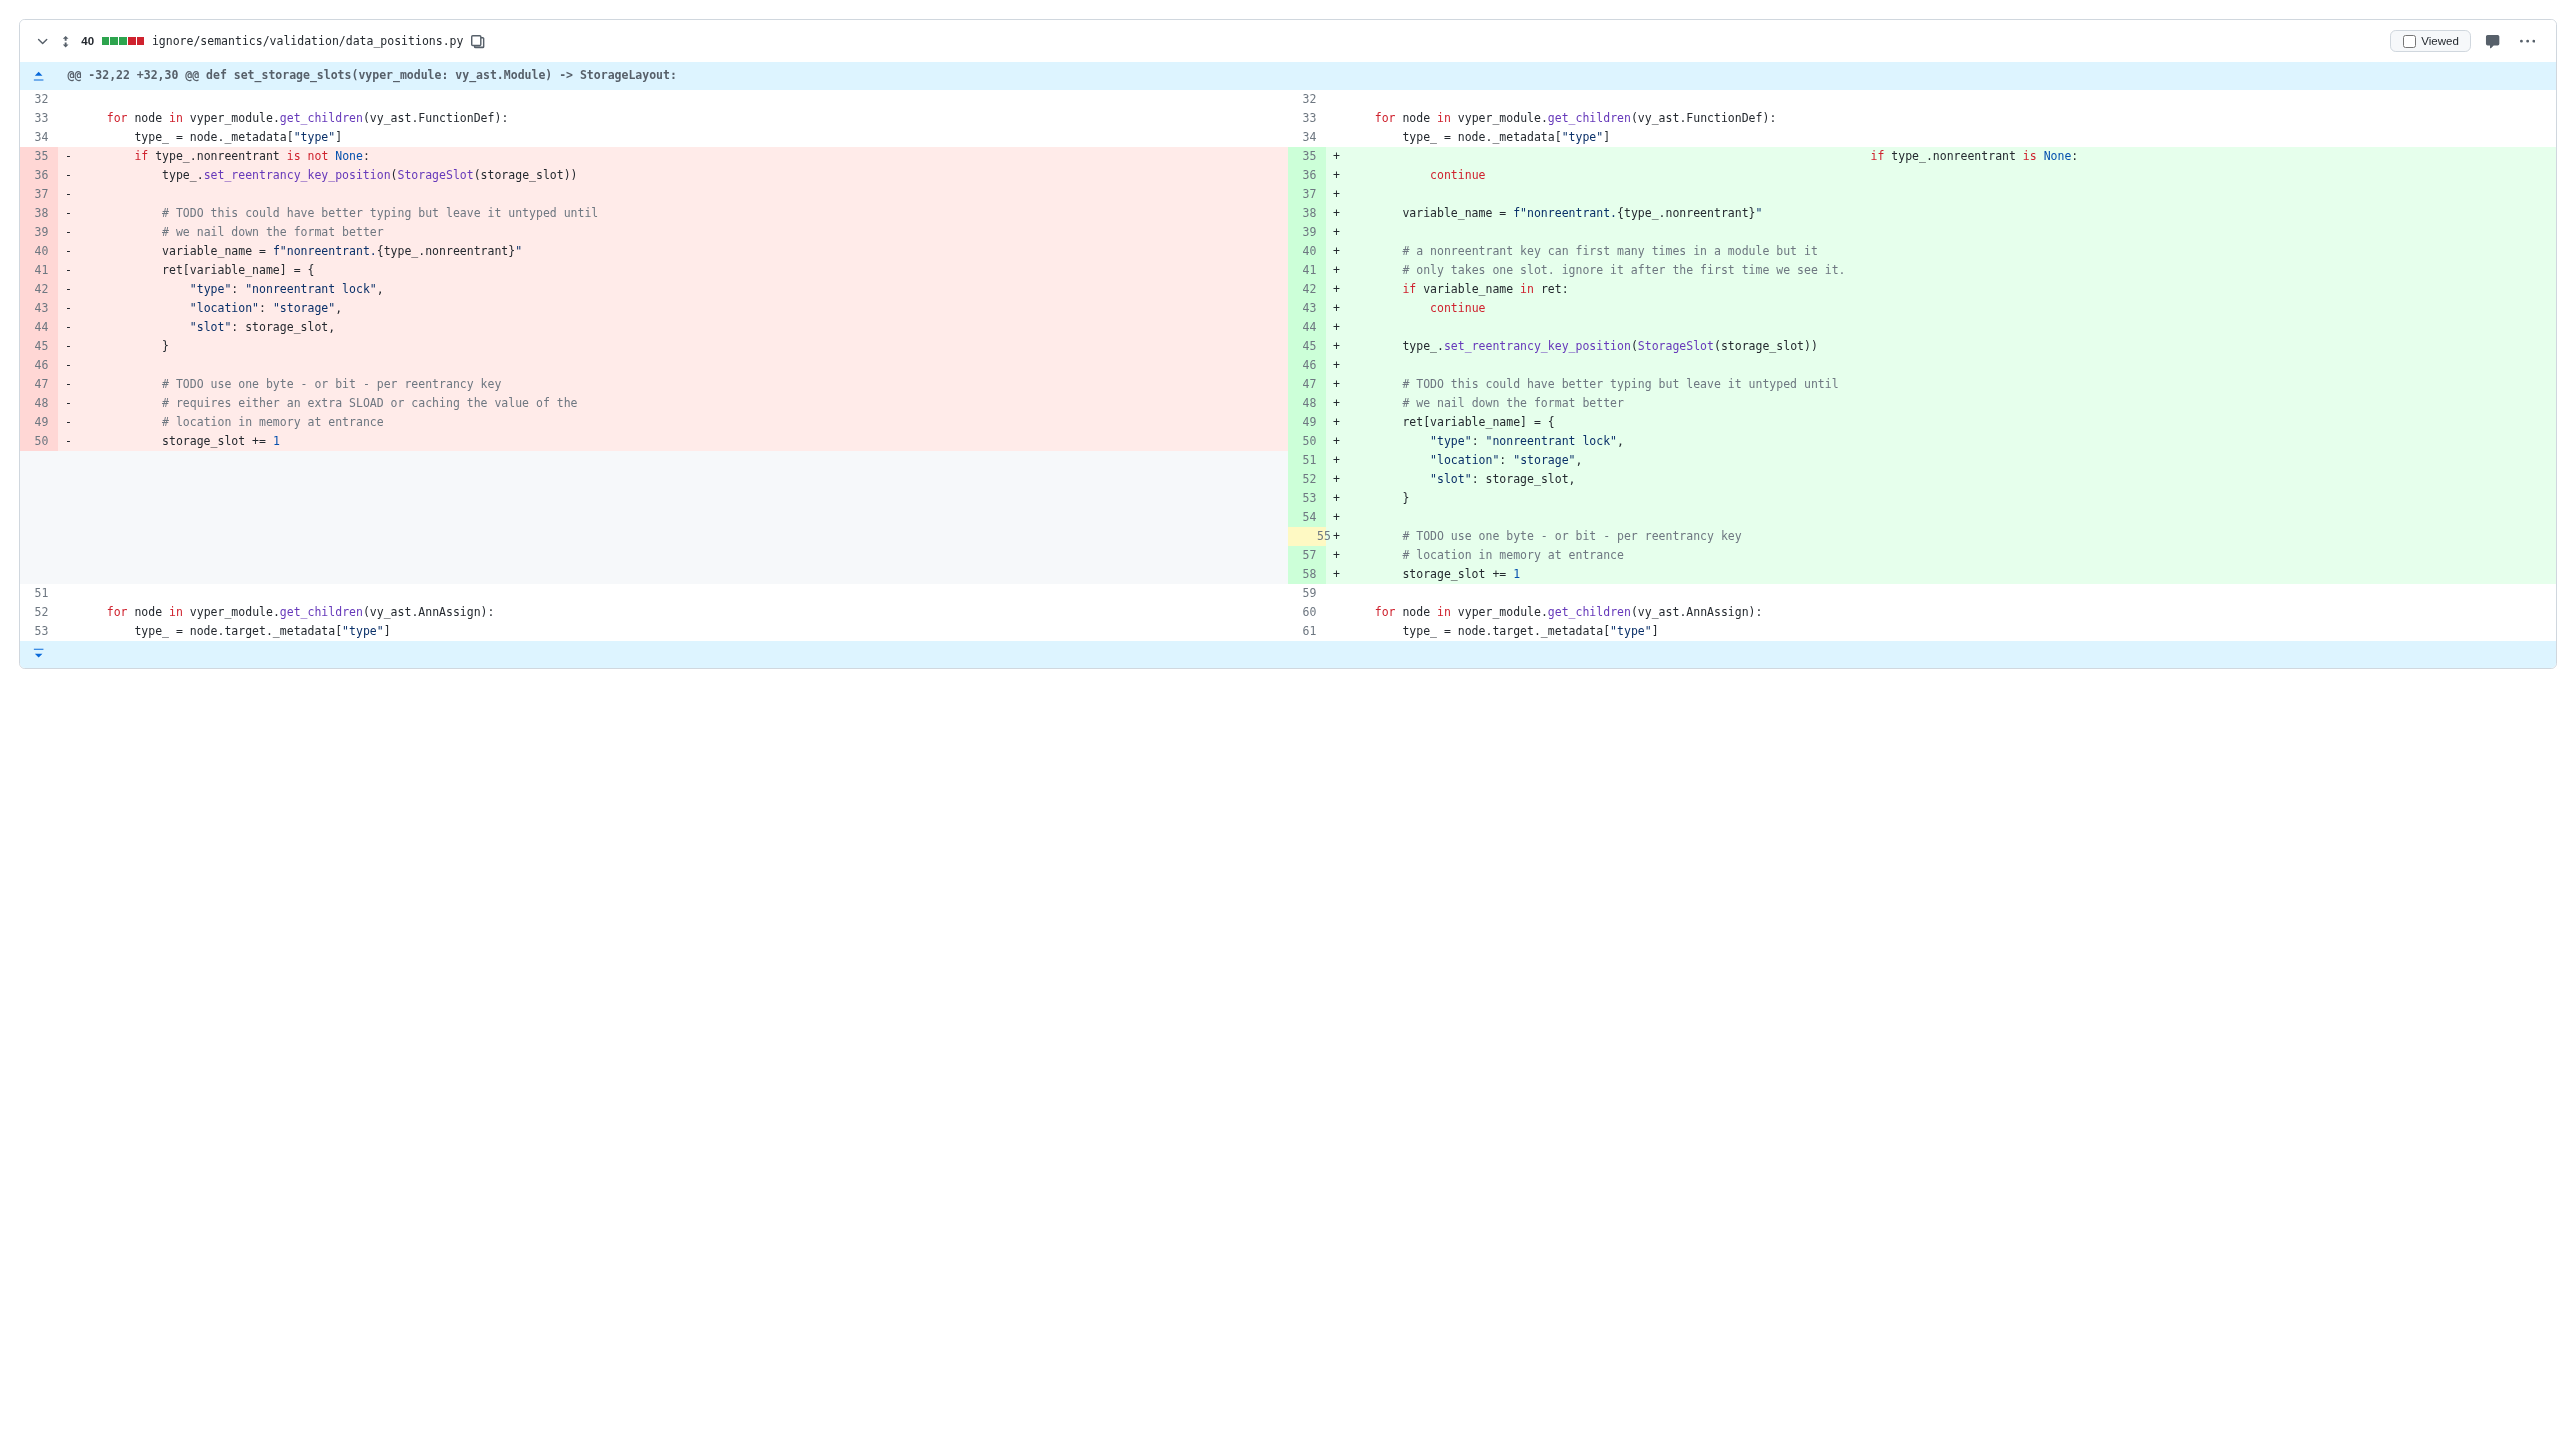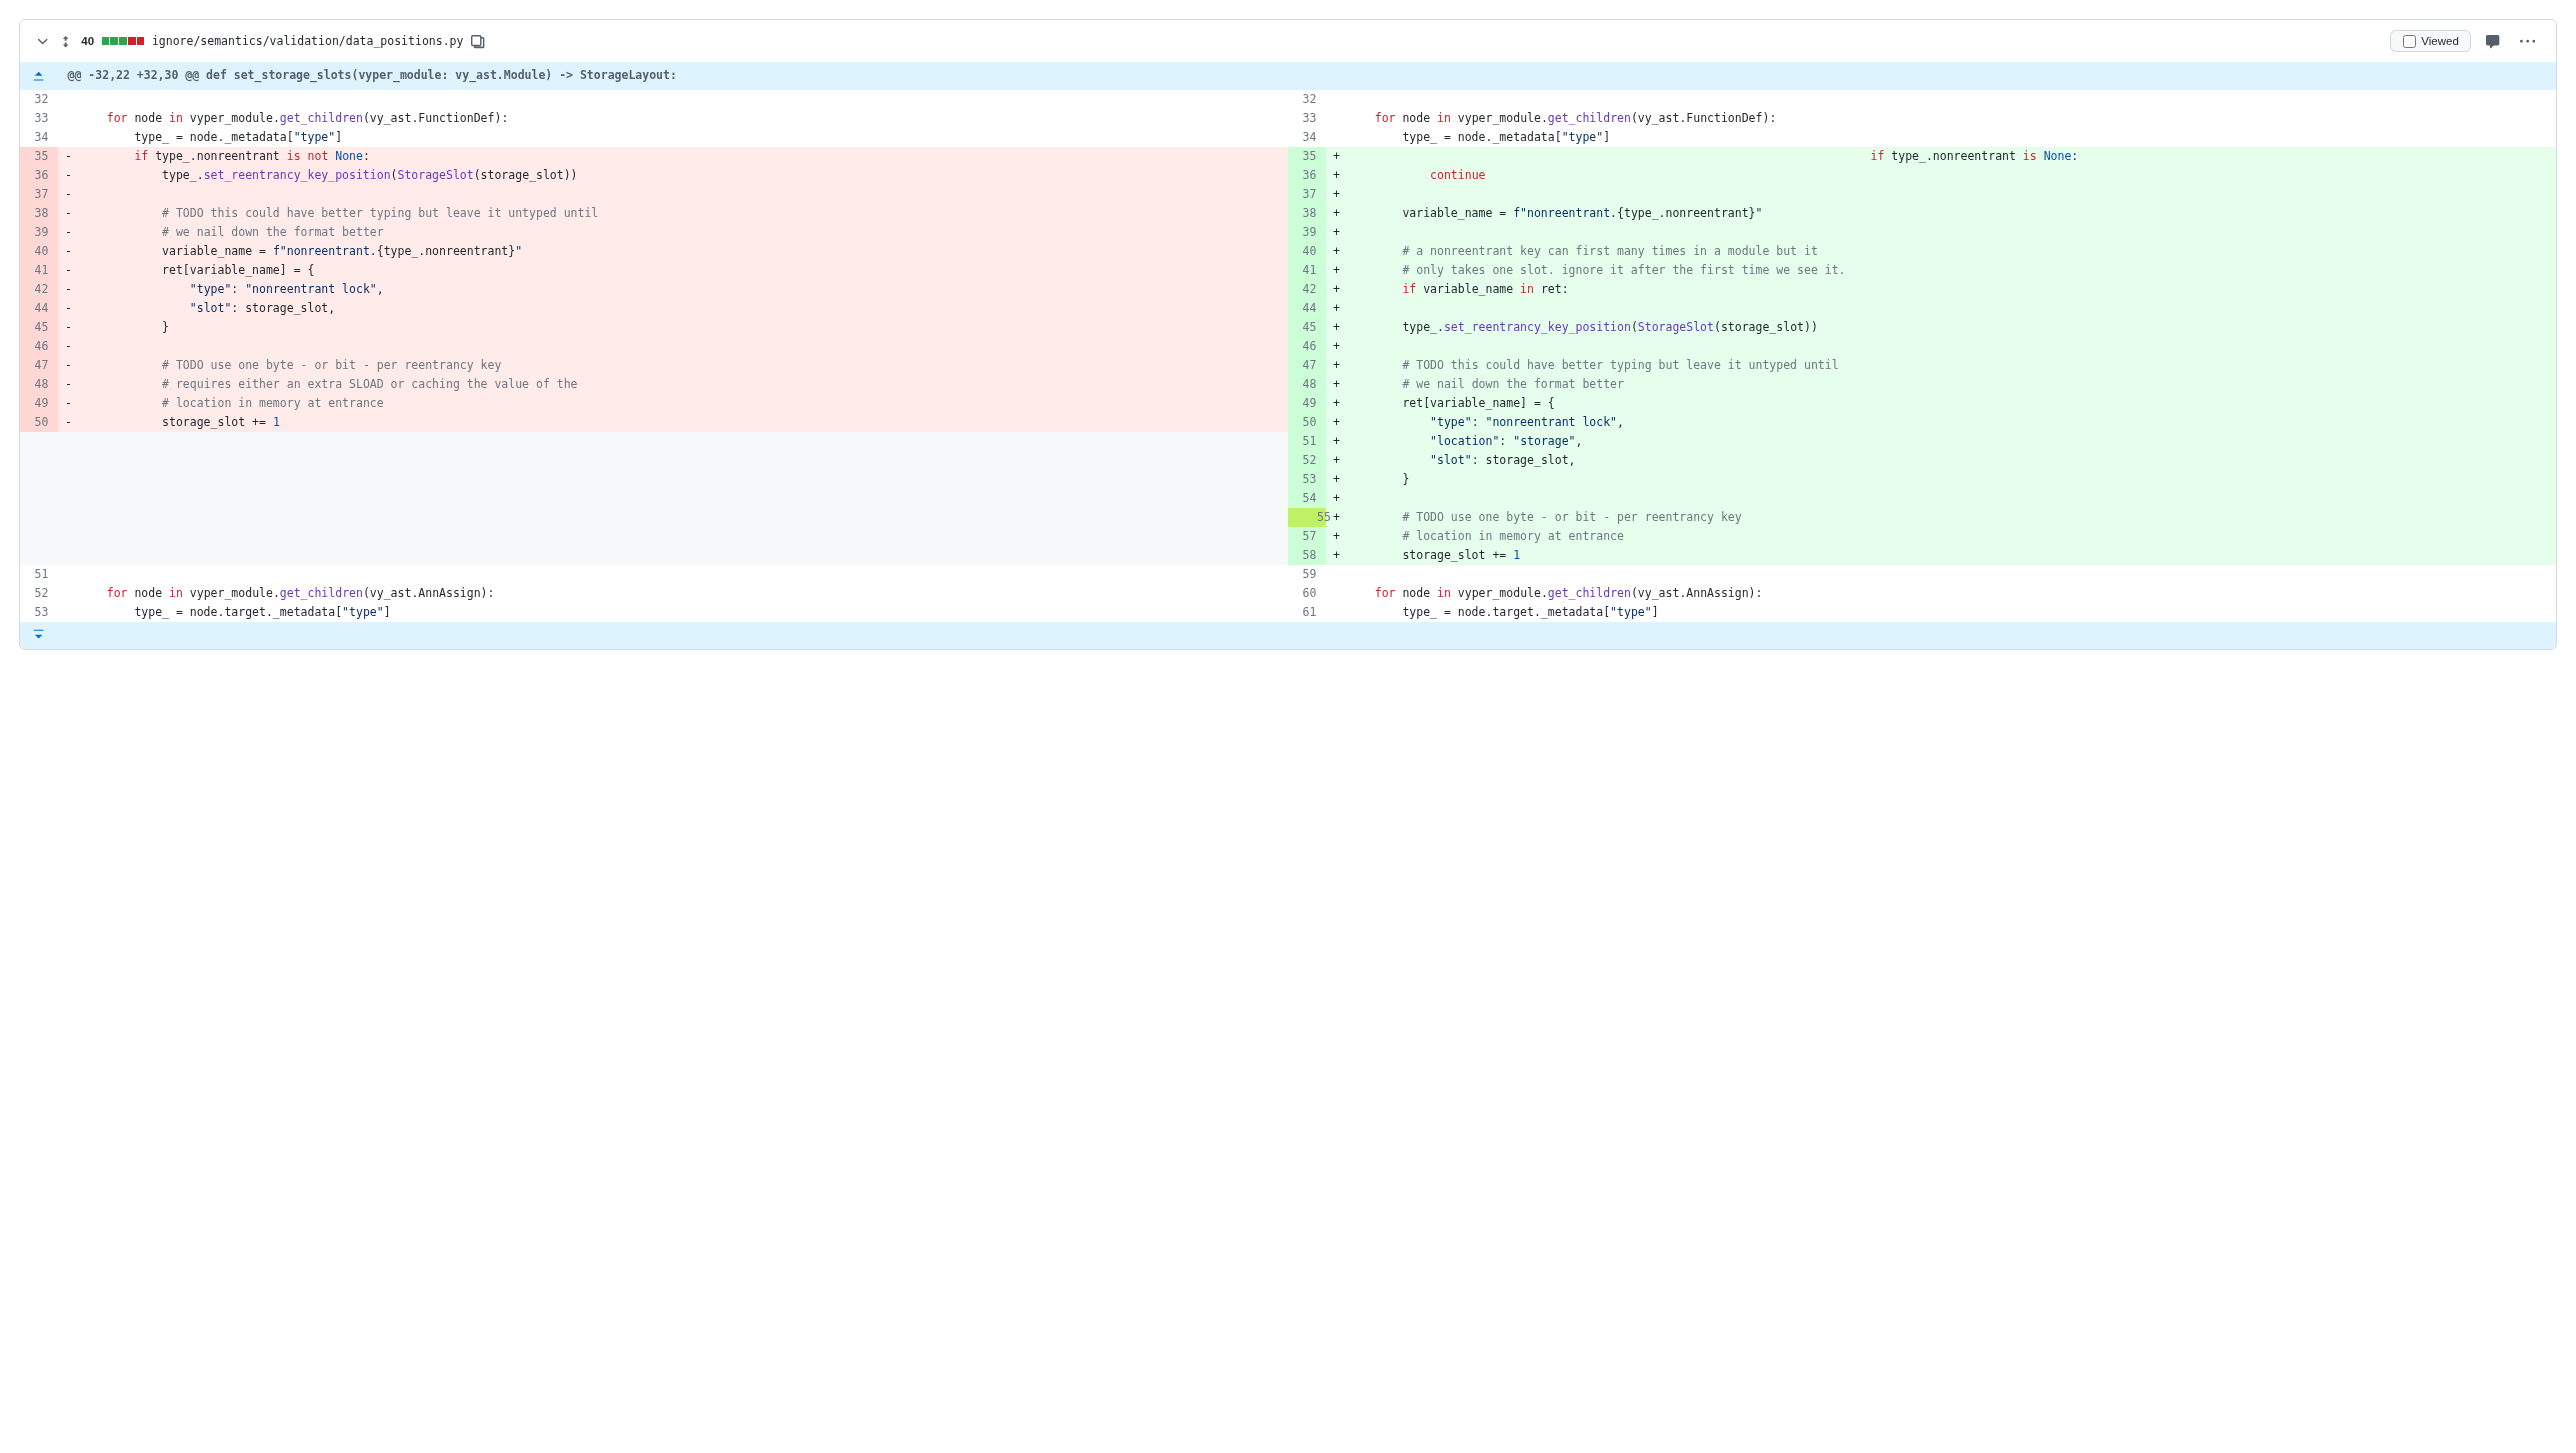--- a/index.html
+++ b/index.html
@@ -286,20 +286,28 @@
         </tr>
         <tr>
           <td class="num-cell" style="background: rgb(255, 215, 213);">42</td>
           <td class="marker-cell" style="background: rgb(255, 235, 233);">-</td>
           <td class="code-cell" style="background: rgb(255, 235, 233);">                <span class="s">"type"</span>: <span class="s">"nonreentrant lock"</span>,</td>
           <td class="num-cell" style="background: rgb(204, 255, 216);">42</td>
           <td class="marker-cell" style="background: rgb(230, 255, 236);">+</td>
           <td class="code-cell" style="background: rgb(230, 255, 236);">        <span class="k">if</span> variable_name <span class="k">in</span> ret:</td>
         </tr>
         <tr>
+          <td class="num-cell" style="background: rgb(255, 215, 213);">43</td>
+          <td class="marker-cell" style="background: rgb(255, 235, 233);">-</td>
+          <td class="code-cell" style="background: rgb(255, 235, 233);">                <span class="s">"location"</span>: <span class="s">"storage"</span>,</td>
+          <td class="num-cell" style="background: rgb(204, 255, 216);">43</td>
+          <td class="marker-cell" style="background: rgb(230, 255, 236);">+</td>
+          <td class="code-cell" style="background: rgb(230, 255, 236);">            <span class="k">continue</span></td>
+        </tr>
+        <tr>
           <td class="num-cell" style="background: rgb(255, 215, 213);">44</td>
           <td class="marker-cell" style="background: rgb(255, 235, 233);">-</td>
           <td class="code-cell" style="background: rgb(255, 235, 233);">                <span class="s">"slot"</span>: storage_slot,</td>
           <td class="num-cell" style="background: rgb(204, 255, 216);">44</td>
           <td class="marker-cell" style="background: rgb(230, 255, 236);">+</td>
           <td class="code-cell" style="background: rgb(230, 255, 236);"></td>
         </tr>
         <tr>
           <td class="num-cell" style="background: rgb(255, 215, 213);">45</td>
           <td class="marker-cell" style="background: rgb(255, 235, 233);">-</td>
@@ -377,21 +385,21 @@
           <td class="marker-cell" style="background: rgb(246, 248, 250);"></td>
           <td class="code-cell" style="background: rgb(246, 248, 250);"></td>
           <td class="num-cell" style="background: rgb(204, 255, 216); margin-top: 26px;">54</td>
           <td class="marker-cell" style="background: rgb(230, 255, 236);">+</td>
           <td class="code-cell" style="background: rgb(230, 255, 236);"></td>
         </tr>
         <tr>
           <td class="num-cell" style="background: rgb(246, 248, 250);"></td>
           <td class="marker-cell" style="background: rgb(246, 248, 250);"></td>
           <td class="code-cell" style="background: rgb(246, 248, 250);"></td>
-          <td class="num-cell" style="background: #bef264; padding-left: 29px;">55</td>
+          <td class="num-cell" style="background: #fef9c3; padding-left: 29px;">55</td>
           <td class="marker-cell" style="background: rgb(230, 255, 236);">+</td>
           <td class="code-cell" style="background: rgb(230, 255, 236);">        <span class="c"># TODO use one byte - or bit - per reentrancy key</span></td>
         </tr>
         <tr>
           <td class="num-cell" style="background: rgb(246, 248, 250);"></td>
           <td class="marker-cell" style="background: rgb(246, 248, 250);"></td>
           <td class="code-cell" style="background: rgb(246, 248, 250);"></td>
           <td class="num-cell" style="background: rgb(204, 255, 216);">57</td>
           <td class="marker-cell" style="background: rgb(230, 255, 236);">+</td>
           <td class="code-cell" style="background: rgb(230, 255, 236);">        <span class="c"># location in memory at entrance</span></td>

